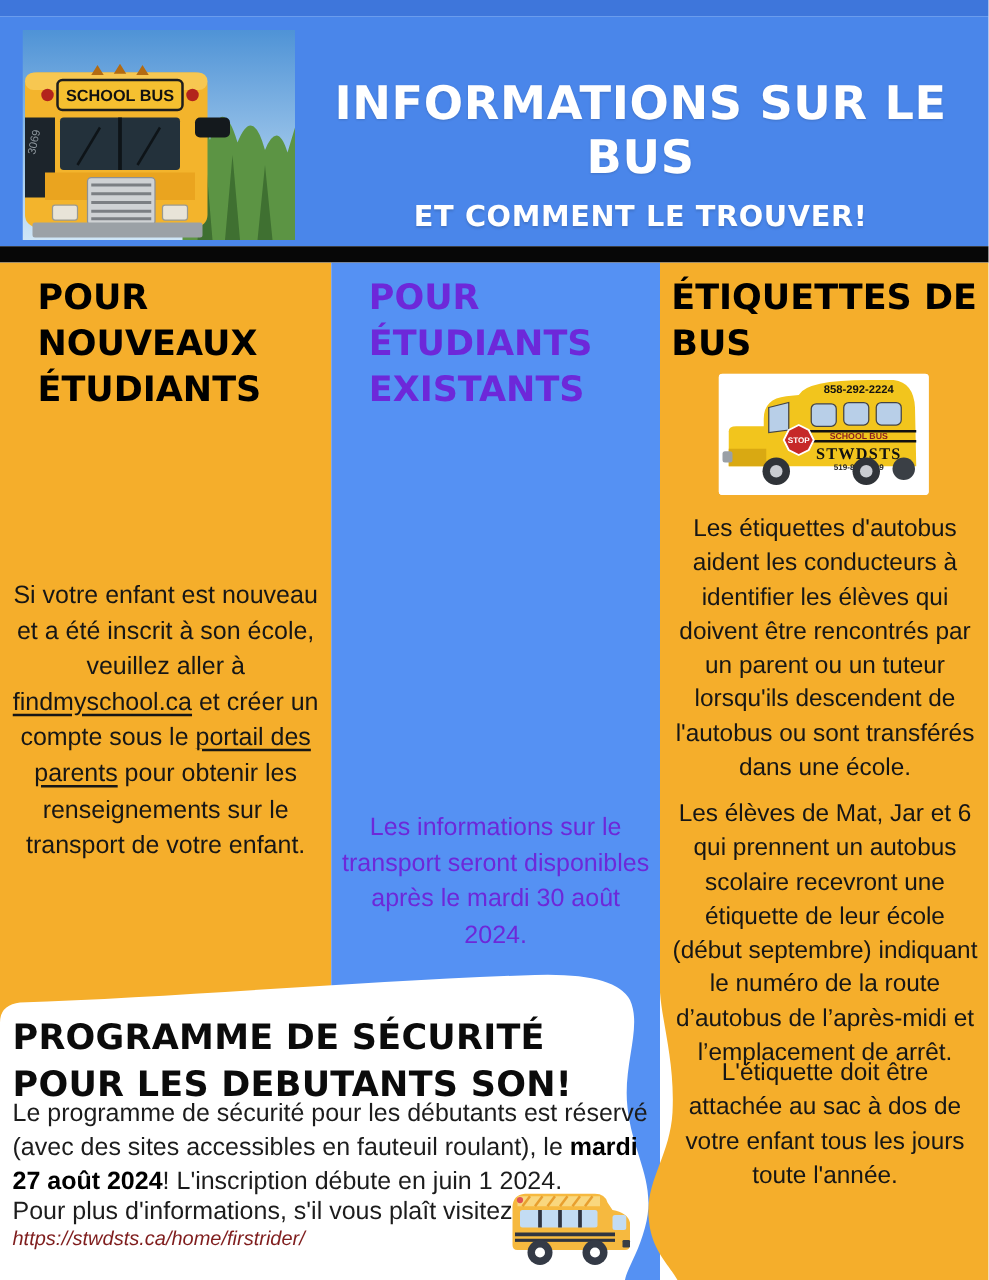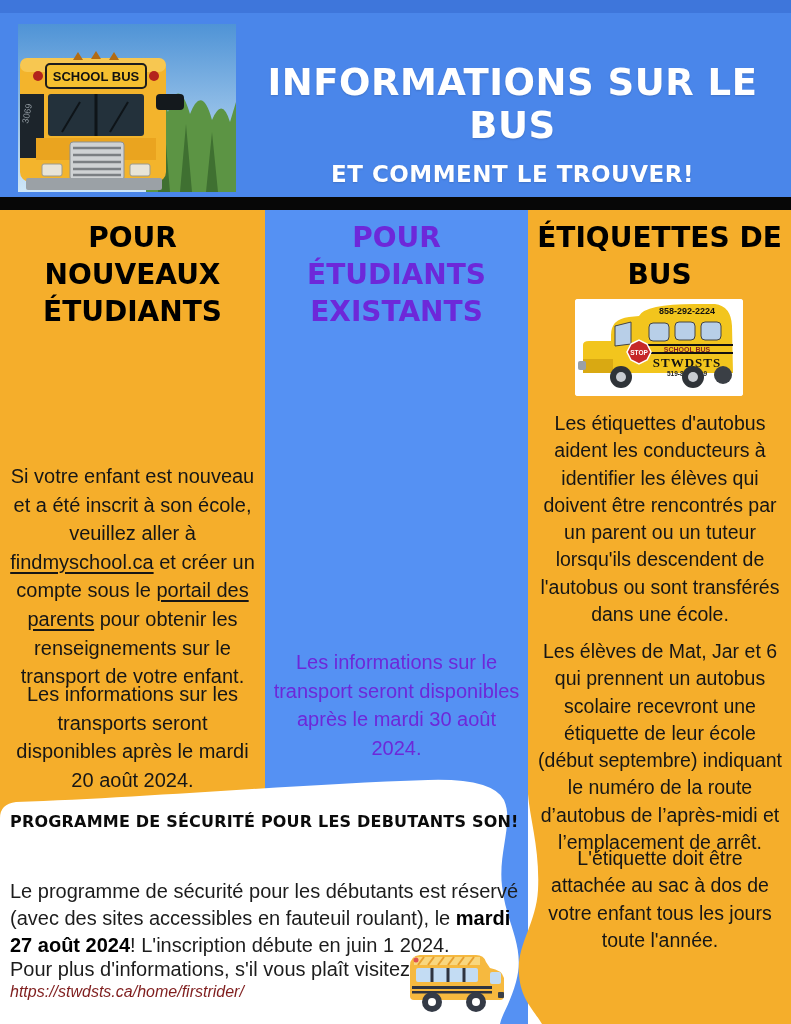--- a/index.html
+++ b/index.html
@@ -21,37 +21,37 @@
   .sub-title{
     font-family:"DejaVu Sans","Liberation Sans",sans-serif;
     font-weight:bold;font-size:23px;letter-spacing:0.5px;margin-top:14px;
     text-shadow:0 1px 2px rgba(0,0,0,0.15);
   }
   .black-bar{position:absolute;left:0;top:197px;width:791px;height:13px;background:#070707;}
   
   .bg-svg{position:absolute;left:0;top:210px;width:791px;height:814px;}
   
   .col-heading{
-    position:absolute;text-align:center;color:#000;
+    position:absolute;text-align:left;color:#000;
     font-family:"DejaVu Sans","Liberation Sans",sans-serif;
     font-weight:bold;font-size:28px;line-height:1.32;letter-spacing:0px;
   }
   .col-para{
     position:absolute;text-align:center;color:#161616;
     font-size:20px;line-height:1.43;
   }
   .white-text{color:#6d28d9;}
   .u-link{text-decoration:underline;text-underline-offset:3px;color:inherit;cursor:pointer;}
   .tag-bus-box{position:absolute;left:575px;top:299px;width:168px;height:97px;background:#ffffff;border-radius:3px;}
   .col3-para{font-size:19.5px;line-height:1.4;}
   
   .footer-heading{
     position:absolute;left:10px;top:811px;width:520px;color:#0b0b0b;
     font-family:"DejaVu Sans","Liberation Sans",sans-serif;
-    font-weight:bold;font-size:16px;line-height:1.37;letter-spacing:0.2px;
+    font-weight:bold;font-size:28px;line-height:1.37;letter-spacing:0.2px;
   }
   .footer-para{position:absolute;left:10px;top:878px;width:512px;font-size:20px;line-height:1.34;color:#1c1c1c;}
   .footer-note{position:absolute;left:10px;top:956px;width:420px;font-size:20px;line-height:1.3;color:#1c1c1c;}
   .footer-link{position:absolute;left:10px;top:983px;width:420px;font-size:16px;color:#7f1d1d;cursor:pointer;font-style:italic;}
   .footer-bus{position:absolute;left:406px;top:946px;width:102px;height:72px;}
   b{color:#000;}
 </style>
 </head>
 <body>
 
@@ -118,21 +118,20 @@
              Q492,568 504,590
              C514,612 498,642 502,676
              C506,714 526,736 516,772
              C510,794 502,804 500,814 Z" fill="#ffffff"></path>
   </svg>
 
   <div class="col-heading" style="left:30px;top:220px;width:205px;">POUR NOUVEAUX ÉTUDIANTS</div>
   <div class="col-para" style="left:10px;top:462px;width:245px;">
     <span>Si votre enfant est nouveau et a été inscrit à son école, veuillez aller à </span><span class="u-link">findmyschool.ca</span><span> et créer un compte sous le </span><span class="u-link">portail des parents</span><span> pour obtenir les renseignements sur le transport de votre enfant.</span>
   </div>
-  <div class="col-para" style="left:10px;top:680px;width:245px;">Les informations sur les transports seront disponibles après le mardi 20 août 2024.</div>
 
   <div class="col-heading white-text" style="left:295px;top:220px;width:203px;">POUR ÉTUDIANTS EXISTANTS</div>
   <div class="col-para white-text" style="left:273px;top:648px;width:247px;">Les informations sur le transport seront disponibles après le mardi 30 août 2024.</div>
 
   <div class="col-heading" style="left:537px;top:220px;width:245px;">ÉTIQUETTES DE BUS</div>
 
   <svg class="tag-bus-box" viewBox="0 0 168 97">
     <rect x="0" y="0" width="168" height="97" fill="#ffffff"></rect>
     <path d="M36,74 L36,36 Q36,20 54,18 L64,17 Q70,5 120,5 L140,5 Q156,7 157,27 L158,74 Z" fill="#f2c51d"></path>
     <path d="M8,46 Q8,42 14,42 L38,42 L38,74 L8,74 Z" fill="#f2c51d"></path>

